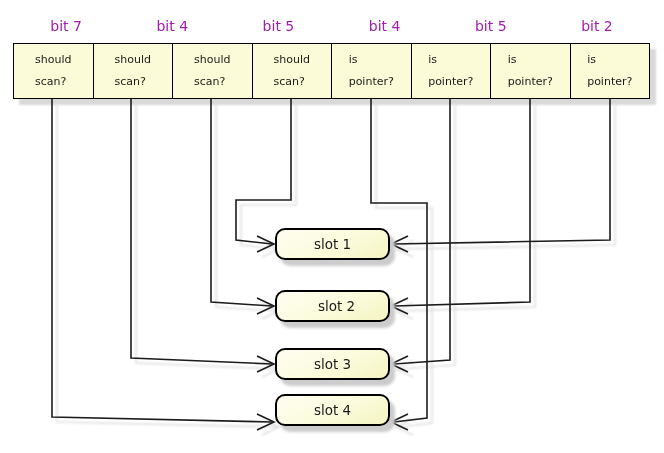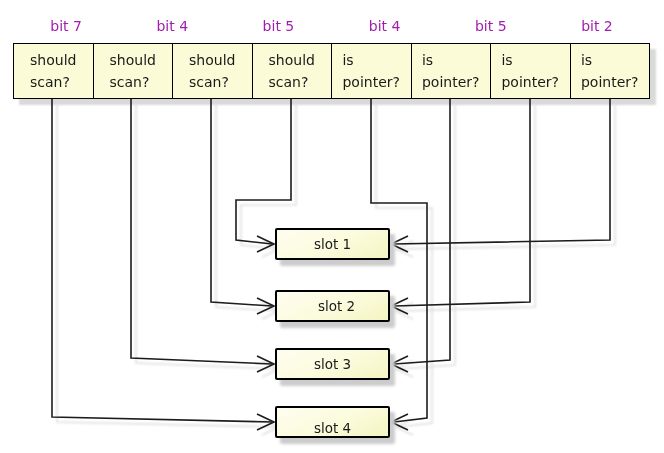--- a/index.html
+++ b/index.html
@@ -43,46 +43,46 @@
     flex: 1 1 0;
     display: flex;
     align-items: center;
     justify-content: center;
     box-sizing: border-box;
   }
   .bit-box + .bit-box { border-left: 1.5px solid #000000; }
   .bit-box .qtext {
     display: inline-block;
     text-align: left;
-    font-size: 14px;
+    font-size: 11px;
     line-height: 22px;
     color: #1a1a1a;
     white-space: nowrap;
   }
 
   
   .slot {
     position: absolute;
     left: 275px;
     width: 115px; height: 32px;
     box-sizing: border-box;
     border: 2.5px solid #000000;
-    border-radius: 2px;
+    border-radius: 10px;
     background: linear-gradient(155deg, #fffdf0 0%, #fbfbdc 55%, #f4f4c2 100%);
     box-shadow: 5px 6px 3px #cccccc;
     display: flex;
     align-items: center;
     justify-content: center;
     font-size: 13.5px;
     color: #1a1a1a;
   }
   .slot-1 { top: 228px; }
   .slot-2 { top: 290px; padding-left: 8px; }
   .slot-3 { top: 348px; }
-  .slot-4 { top: 406px; align-items: flex-end; }
+  .slot-4 { top: 394px; }
 
   
   .wires {
     position: absolute;
     left: 0; top: 0;
     pointer-events: none;
     filter: drop-shadow(5px 5px 1px #dedede);
   }
   .wires polyline {
     fill: none;

